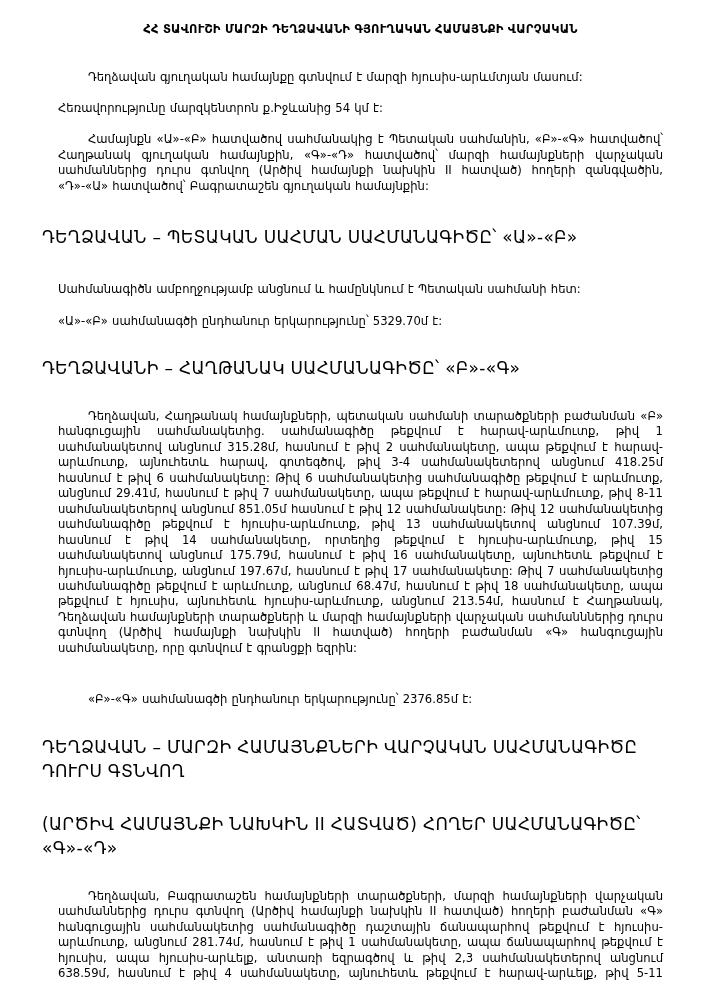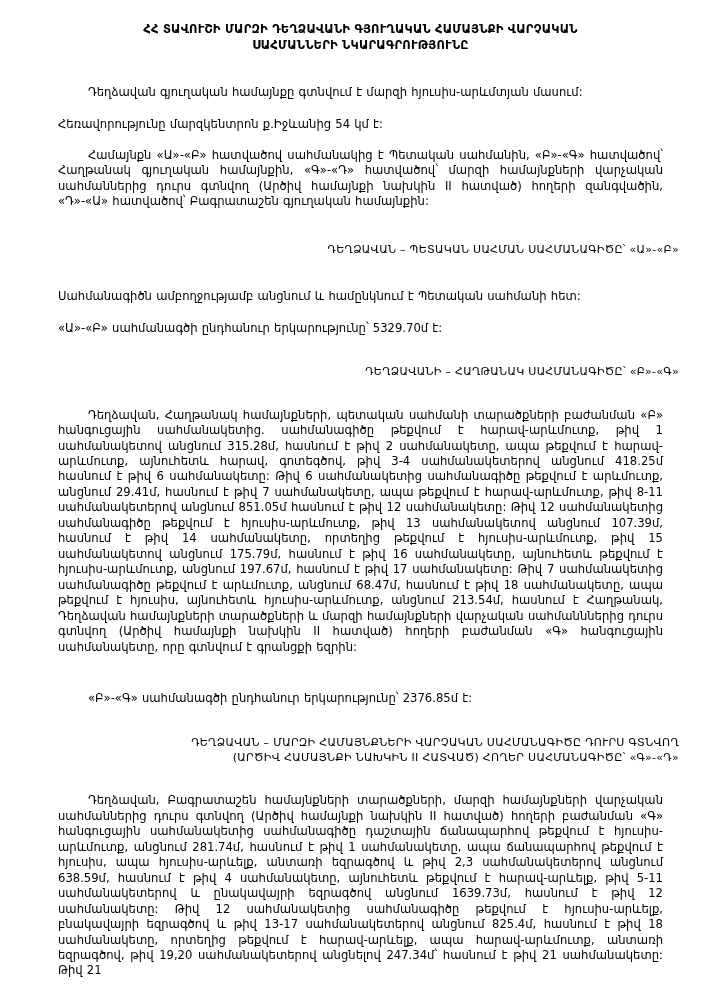--- a/index.html
+++ b/index.html
@@ -39,39 +39,39 @@
     margin: 16px;
     word-spacing: 0.5px;
   }
   .gap-lg { height: 16px; }
   .gap-md { height: 12px; }
   .gap-xs { height: 4px; }
   .indent {
     text-indent: 30px;
   }
   .section-head {
-    text-align: right;
-    font-size: 11px;
+    text-align: left;
+    font-size: 17px;
     font-weight: normal;
     letter-spacing: 0.3px;
     line-height: 1.4;
     margin: 0;
   }
   .section-head .sub {
     display: block;
+    margin-top: 30px;
   }
 </style>
 </head>
 <body>
 
 <div class="page">
 
   <div class="doc-title">
     <span>ՀՀ ՏԱՎՈՒՇԻ ՄԱՐԶԻ ԴԵՂՁԱՎԱՆԻ ԳՅՈՒՂԱԿԱՆ ՀԱՄԱՅՆՔԻ ՎԱՐՉԱԿԱՆ</span>
-    <span class="line2">ՍԱՀՄԱՆՆԵՐԻ ՆԿԱՐԱԳՐՈՒԹՅՈՒՆԸ</span>
   </div>
 
   <div class="gap-lg"></div>
 
   <p class="body-par indent">Դեղձավան գյուղական համայնքը գտնվում է մարզի հյուսիս-արևմտյան մասում:</p>
   <p class="body-par">Հեռավորությունը մարզկենտրոն ք.Իջևանից  54  կմ է:</p>
   <p class="body-par indent">Համայնքն «Ա»-«Բ» հատվածով սահմանակից է Պետական սահմանին, «Բ»-«Գ» հատվածով՝  Հաղթանակ գյուղական համայնքին, «Գ»-«Դ» հատվածով՝ մարզի համայնքների վարչական սահմաններից դուրս գտնվող (Արծիվ համայնքի նախկին II հատված) հողերի զանգվածին, «Դ»-«Ա»  հատվածով՝  Բագրատաշեն գյուղական համայնքին:</p>
 
   <div class="gap-lg"></div>
 

